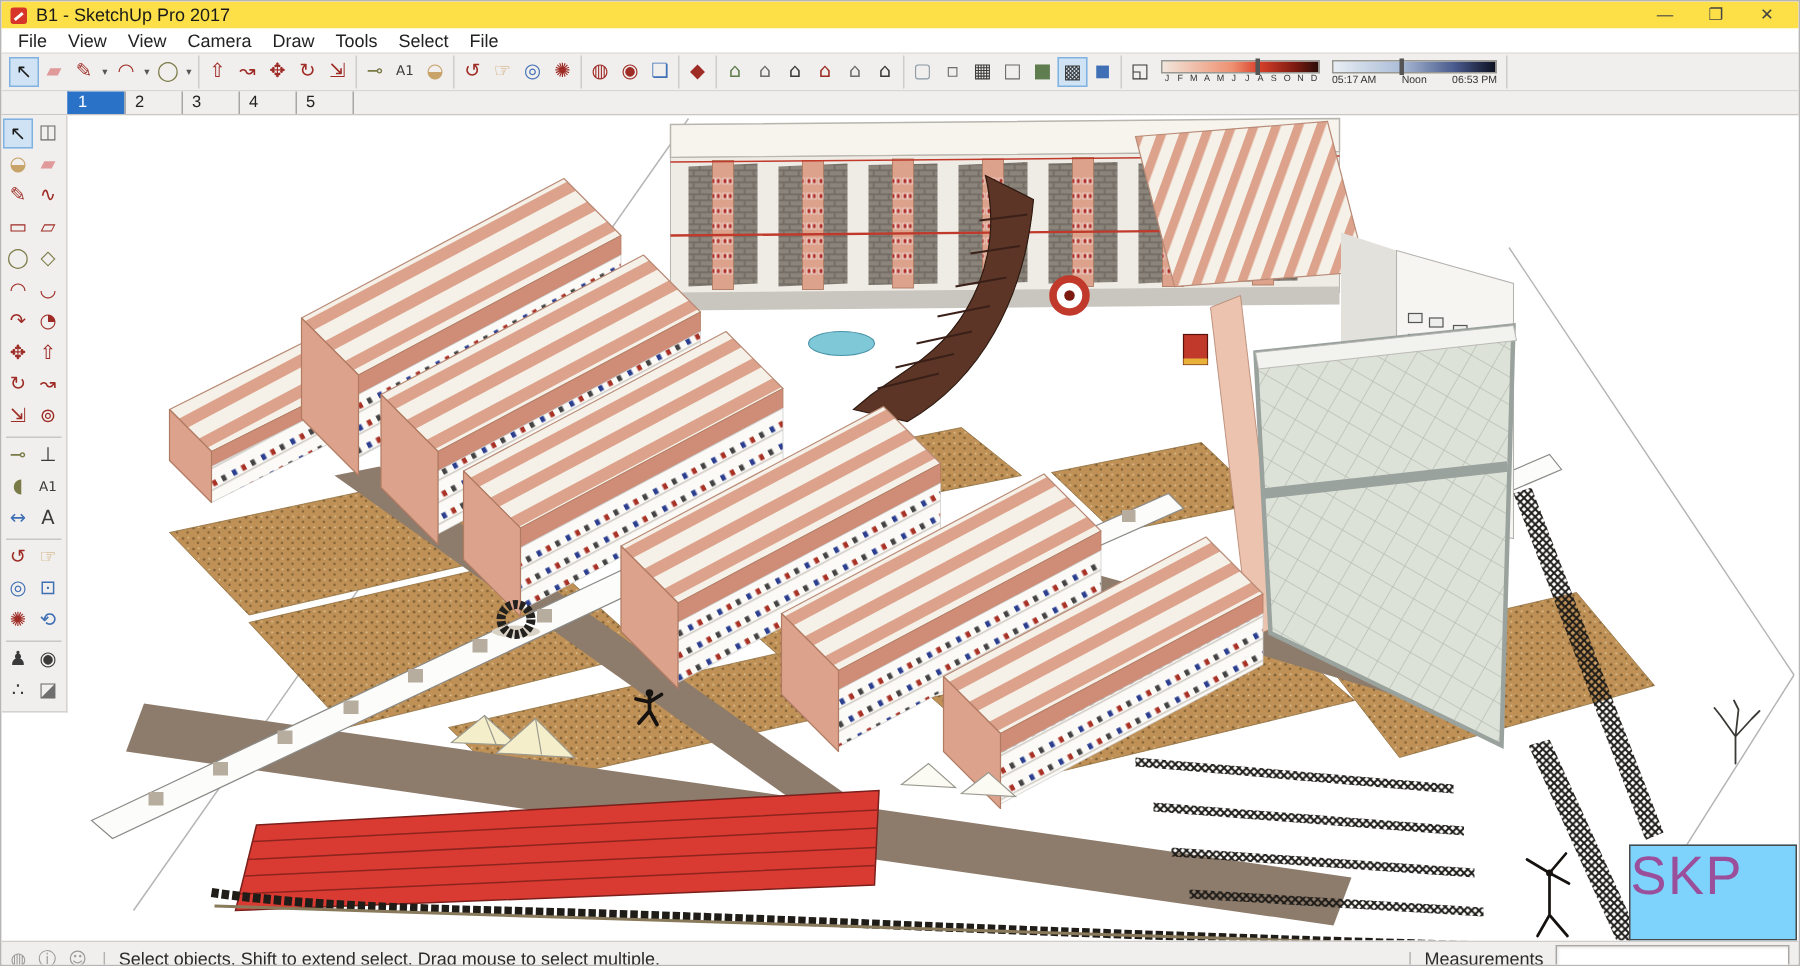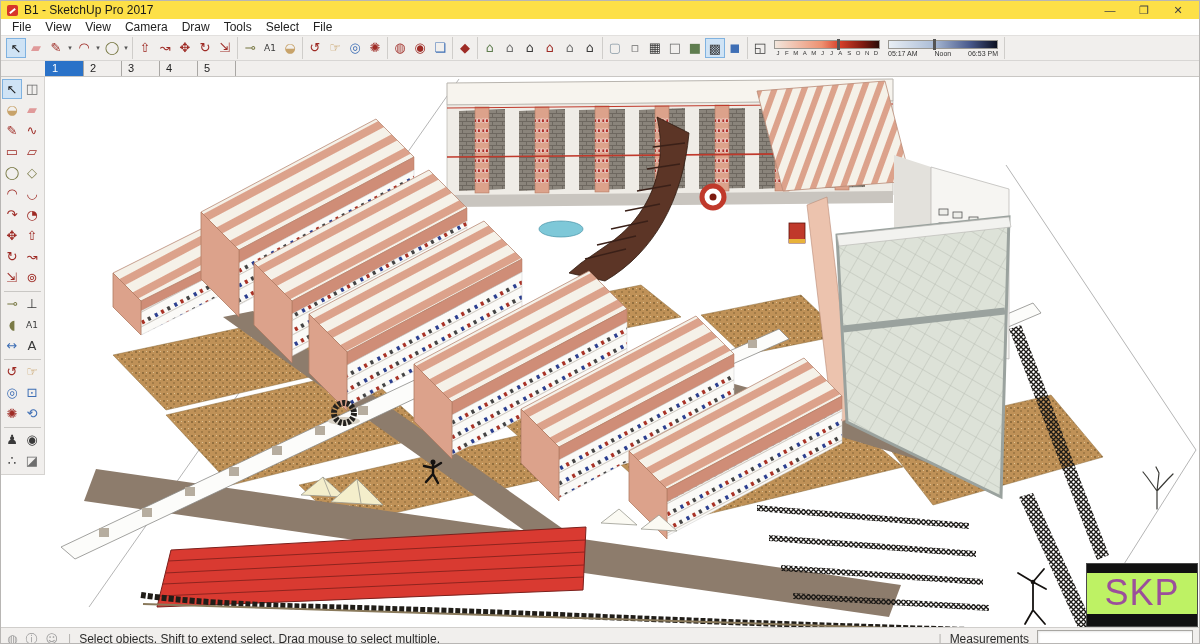--- a/index.html
+++ b/index.html
@@ -51,22 +51,22 @@
   
   .palette{position:absolute;left:0;top:0;width:44px;background:#f1efed;border-right:1px solid #d5d3d0;
     border-bottom:1px solid #d5d3d0;padding:2px 1px;box-sizing:border-box;}
   .prow{display:flex;}
   .pt{width:20px;height:20px;border:none;background:transparent;padding:0;margin:0 0 1px 0;
     font-size:13px;line-height:20px;text-align:center;cursor:default;font-family:"DejaVu Sans",sans-serif;}
   .pt.active{background:#cfe3f5;border:1px solid #7fb2e0;box-sizing:border-box;}
   .pdiv{height:1px;background:#c9c7c4;margin:2px 2px;}
 
   
-  .skp{position:absolute;right:3px;bottom:0px;width:112px;height:64px;background:#bef264;
-    border:1px solid #4a4a4a;box-sizing:border-box;display:flex;flex-direction:column;}
+  .skp{position:absolute;right:3px;bottom:0px;width:112px;height:64px;background:#7dd3fc;
+    border:1px solid #4a4a4a;box-sizing:border-box;display:flex;flex-direction:row;}
   .skp .bar-top{height:9px;background:#111;}
   .skp .bar-bot{height:12px;background:#111;margin-top:auto;}
   .skp .skp-text{flex:0 0 auto;text-align:center;font-size:36px;line-height:40px;
     color:var(--watermark_purple);letter-spacing:1px;font-weight:500;}
 
   
   .statusbar{height:22px;background:#f1efed;border-top:1px solid #d0cecb;display:flex;align-items:center;
     font-size:12px;color:#2a2a2a;padding:0 6px;}
   .sb-ico{font-size:12px;color:#9a9a9a;margin-right:8px;font-family:"DejaVu Sans",sans-serif;}
   .sb-sep{color:#b5b3b0;margin:0 8px 0 2px;}

